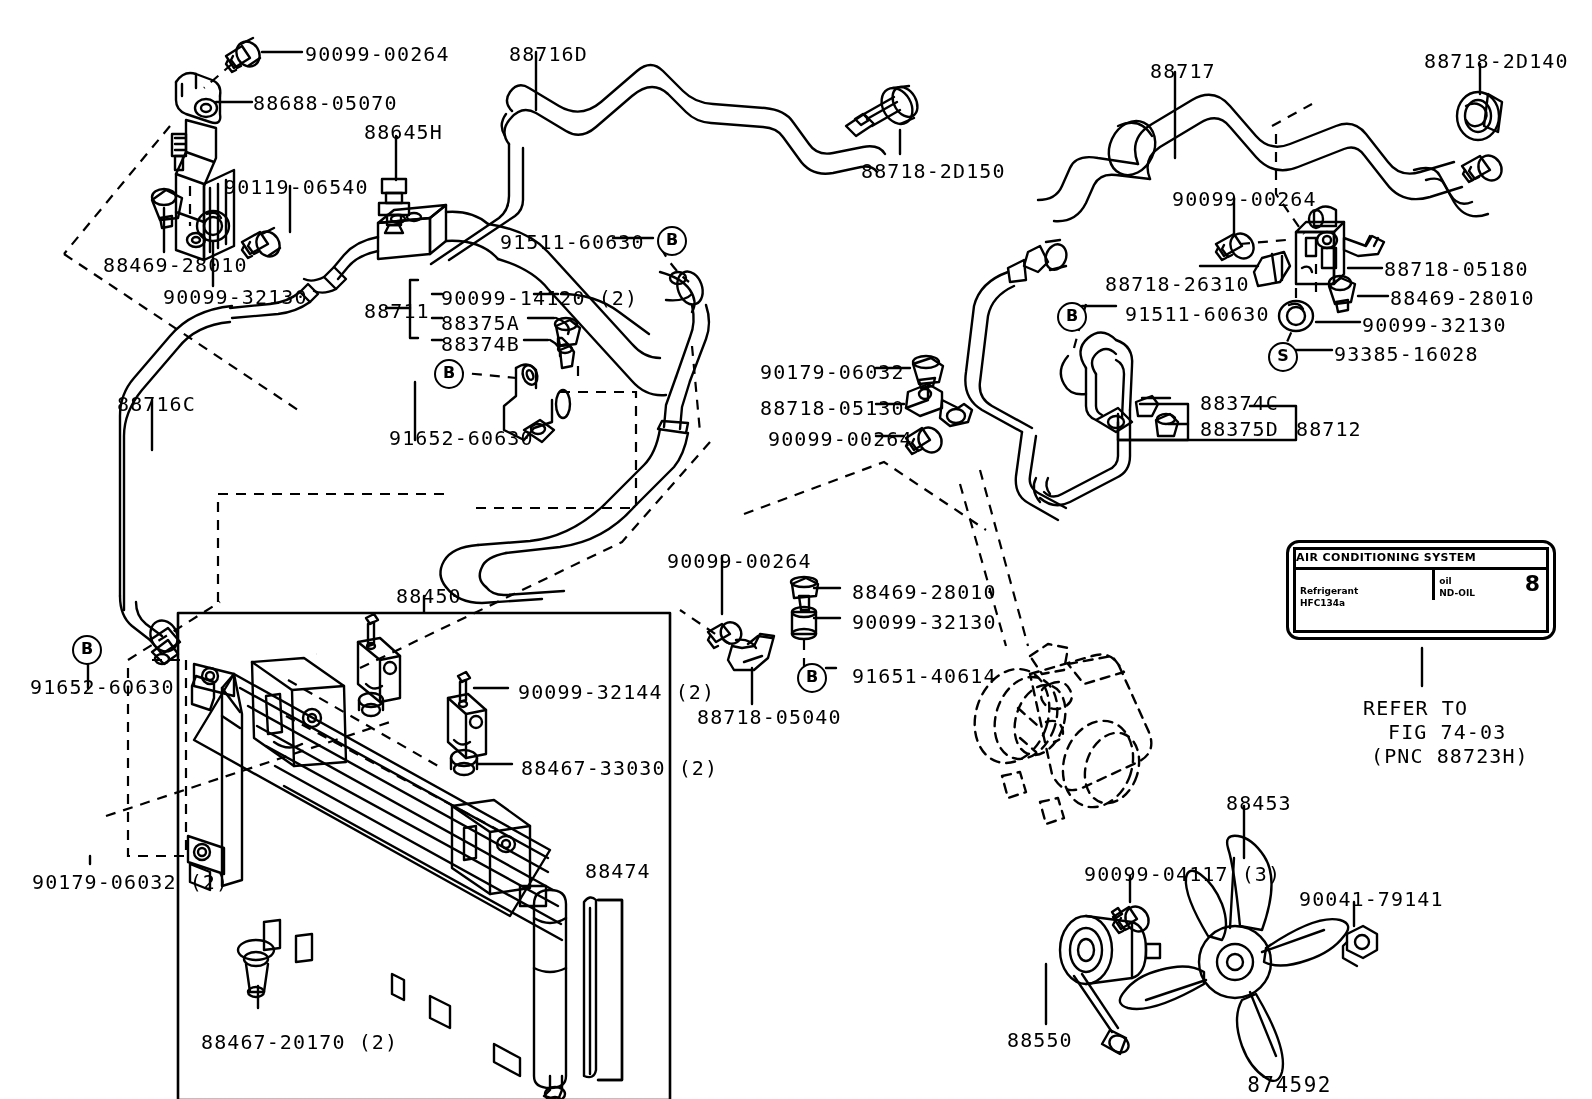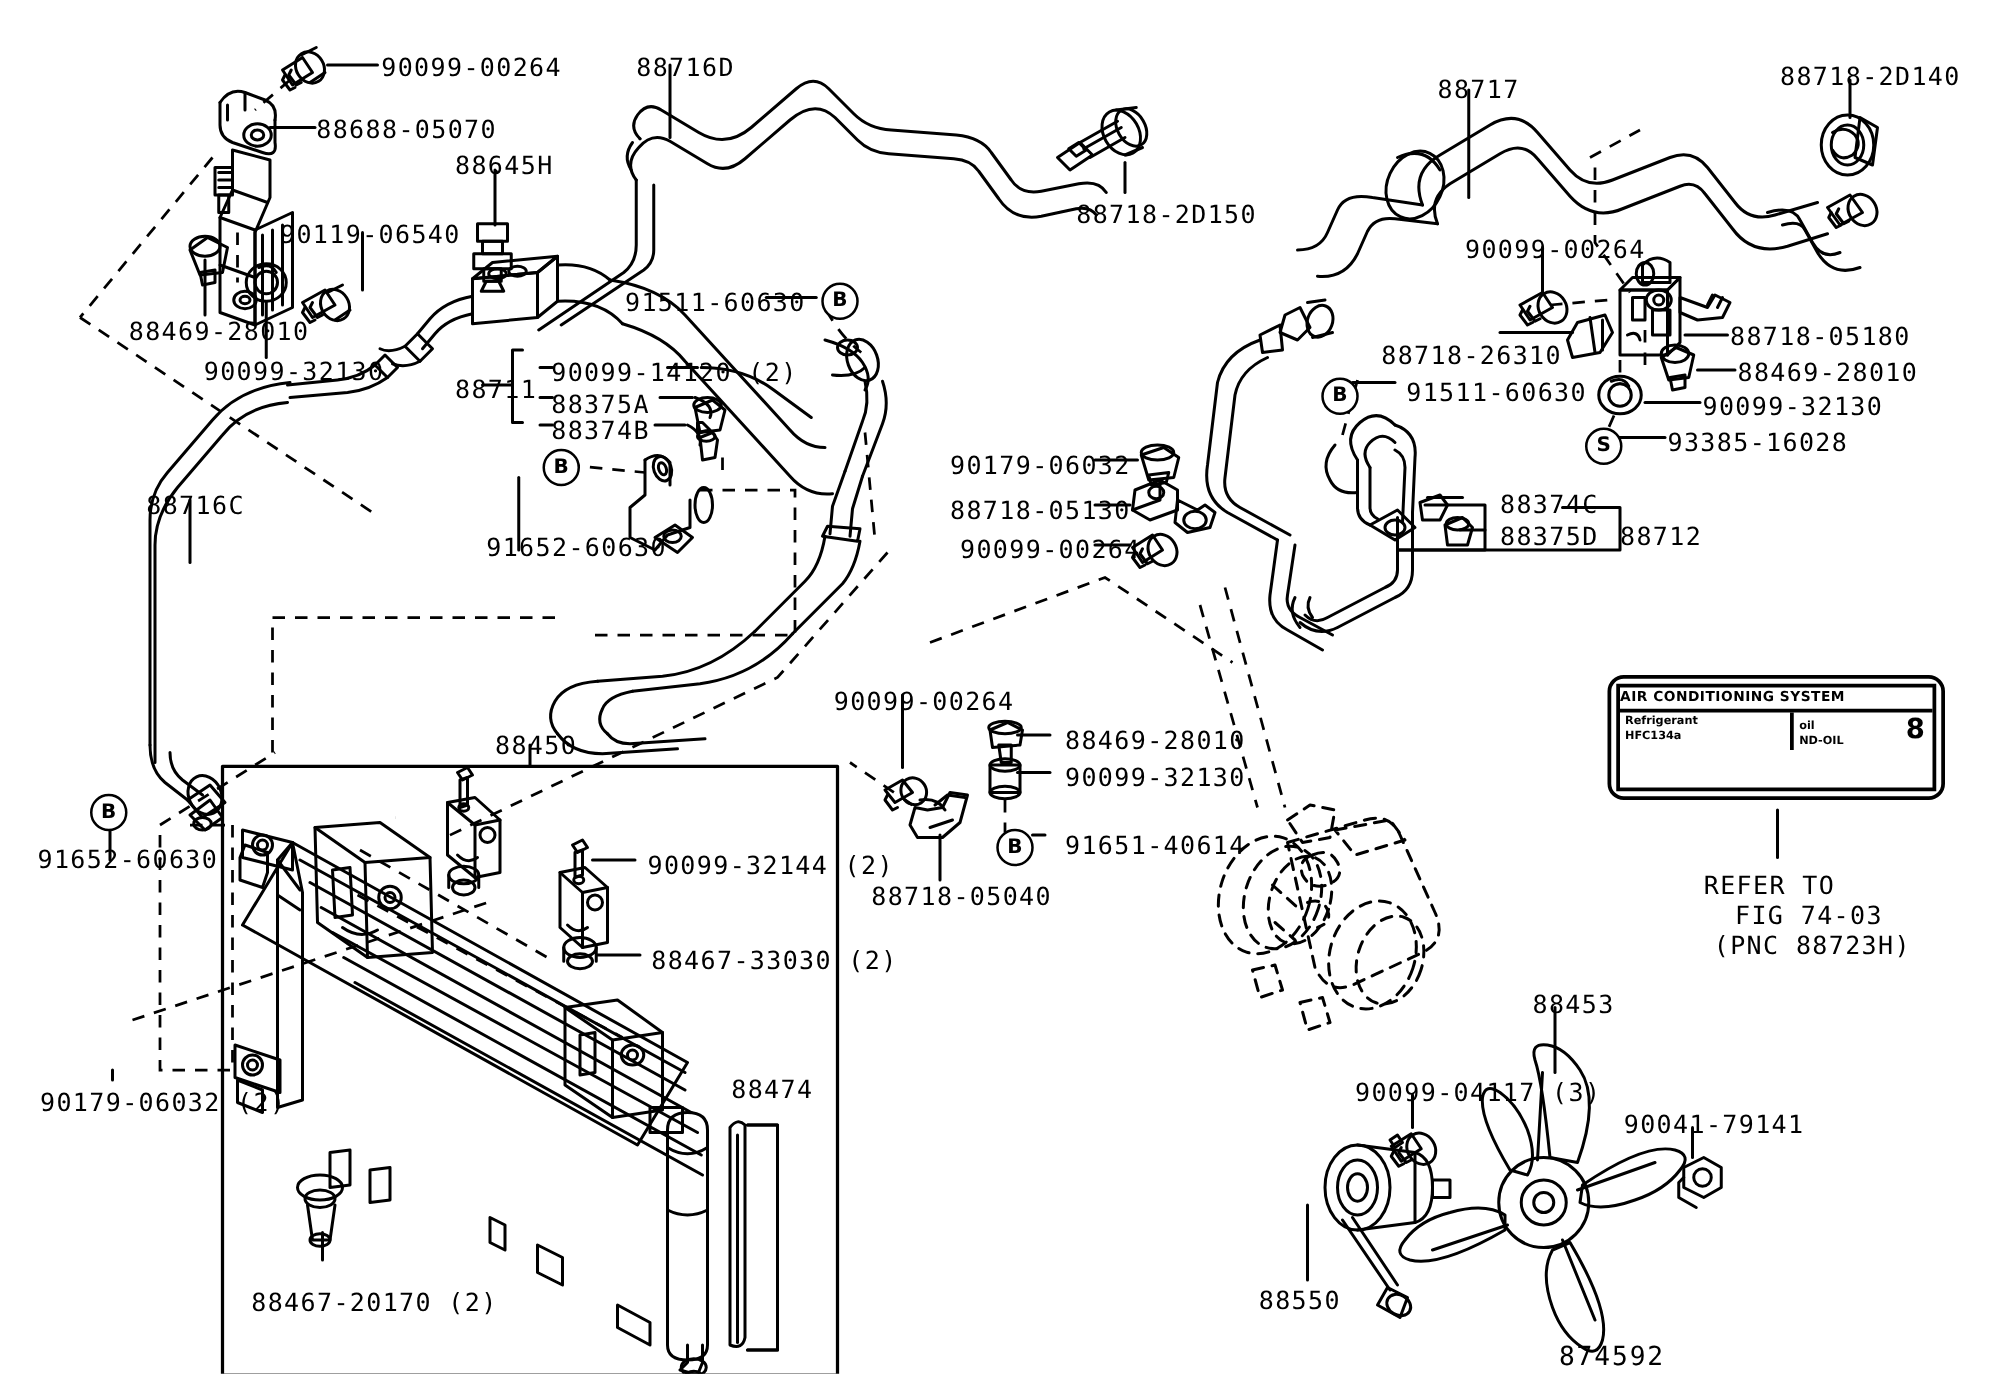--- a/index.html
+++ b/index.html
@@ -16,21 +16,21 @@
   #plate{position:absolute;left:1286px;top:524px;width:270px;height:100px;
          border:3px solid #000;border-radius:13px;background:#fff;box-sizing:border-box;padding:4px;}
   #plateInner{border:3px solid #000;width:100%;height:100%;box-sizing:border-box;
               display:flex;flex-direction:column;}
   #plateTop{border-bottom:3px solid #000;text-align:left;font-size:11px;font-weight:bold;
             letter-spacing:.4px;font-family:"DejaVu Sans","Liberation Sans",sans-serif;padding:1px 0 0 0;height:16px;}
   #plateMid{border-bottom:3px solid #000;flex:1;display:flex;align-items:center;justify-content:center;}
   #plateMid span{font-size:30px;font-weight:bold;letter-spacing:-1.3px;
                  font-family:"DejaVu Sans","Liberation Sans",sans-serif;transform:scaleX(1.02);}
   #plateBot{display:flex;height:30px;}
-  #pbL{flex:1.25;border-right:3px solid #000;padding:1px 4px;font-size:9px;font-weight:bold;
+  #pbL{flex:1.25;border-right:3px solid #000;padding:15px 4px;font-size:9px;font-weight:bold;
        font-family:"DejaVu Sans","Liberation Sans",sans-serif;line-height:1.35;}
   #pbR{flex:1;display:flex;align-items:flex-end;padding:1px 4px;font-size:9px;font-weight:bold;
        font-family:"DejaVu Sans","Liberation Sans",sans-serif;line-height:1.35;}
   #pbRtxt{flex:1;}
   #pbRnum{font-size:22px;font-weight:bold;padding-right:2px;}
   #diagNo{position:absolute;right:24px;bottom:18px;font-size:21px;letter-spacing:1.5px;}
 </style>
 </head>
 <body>
 

